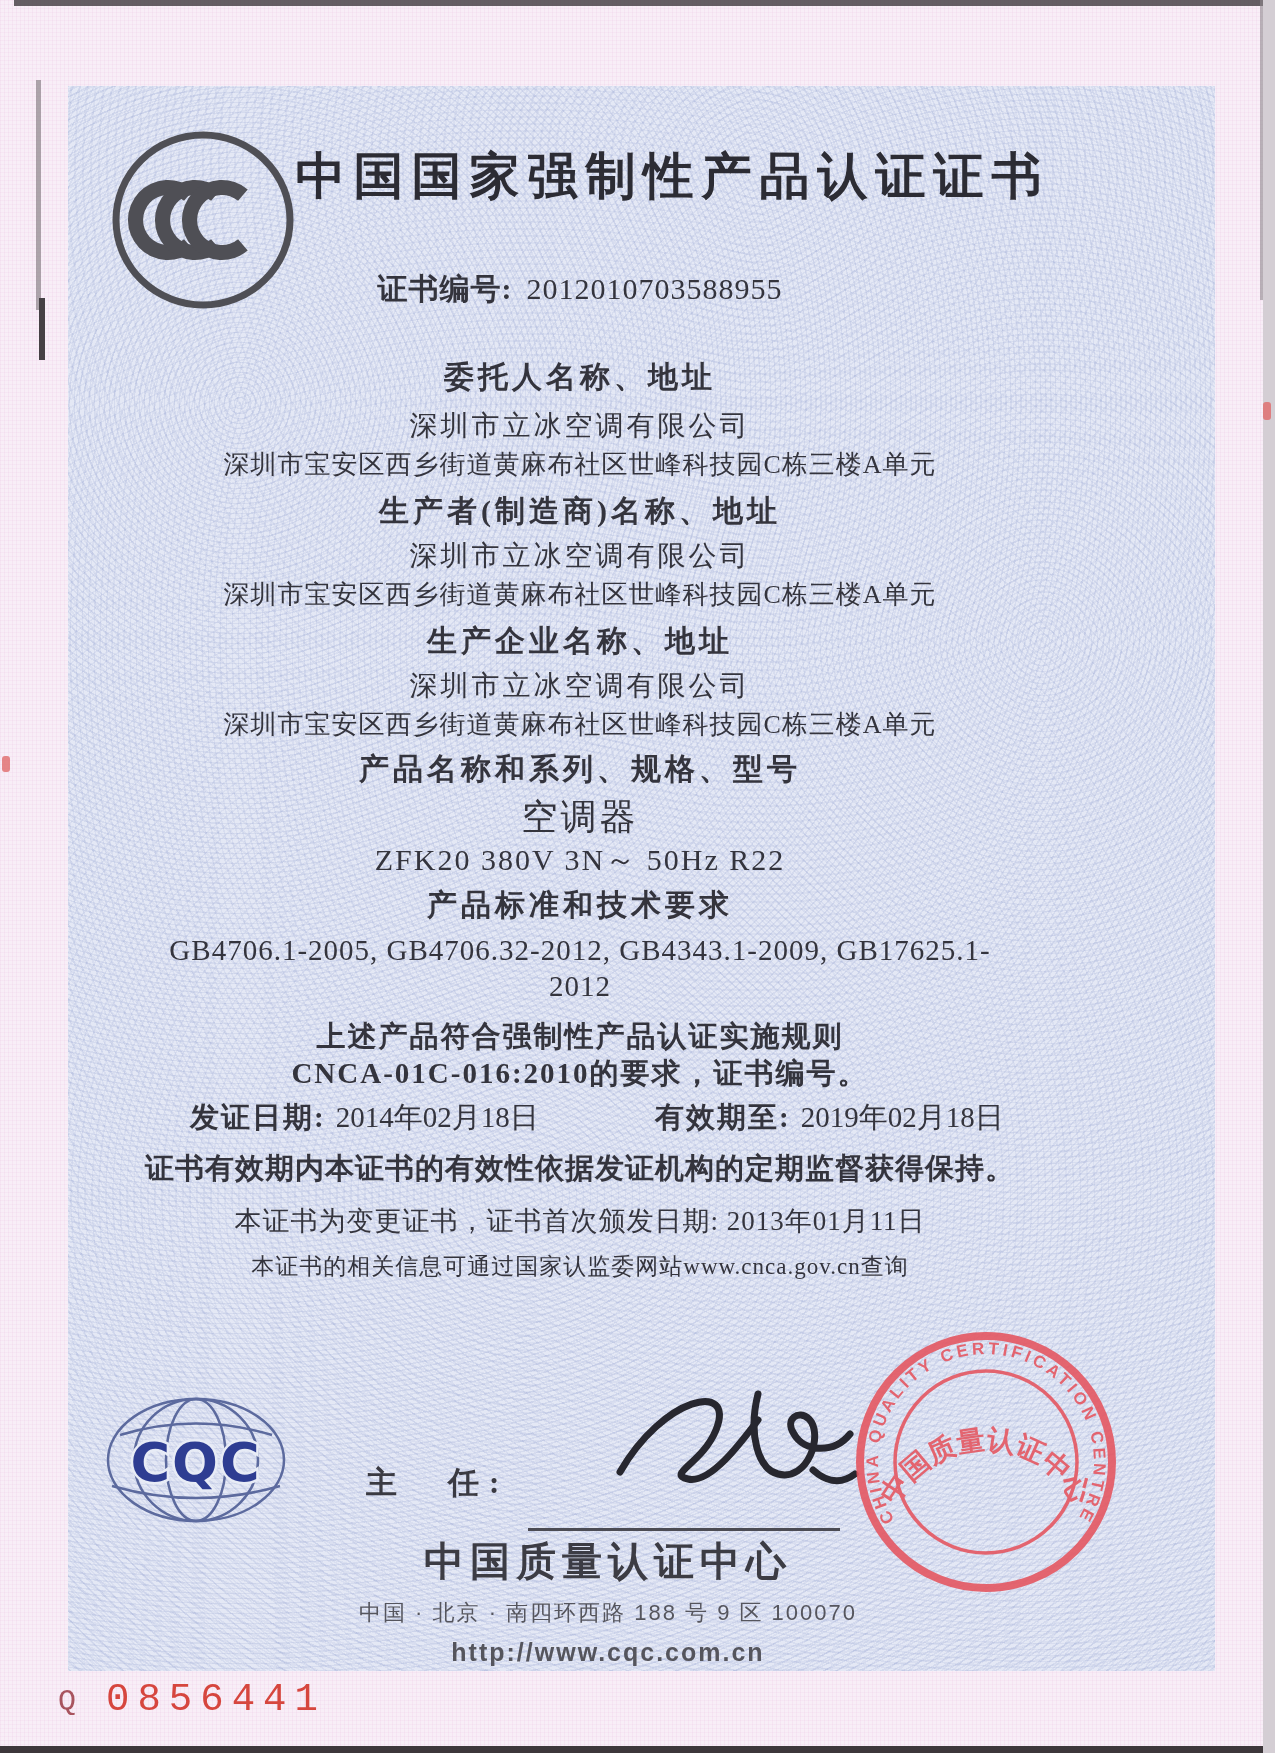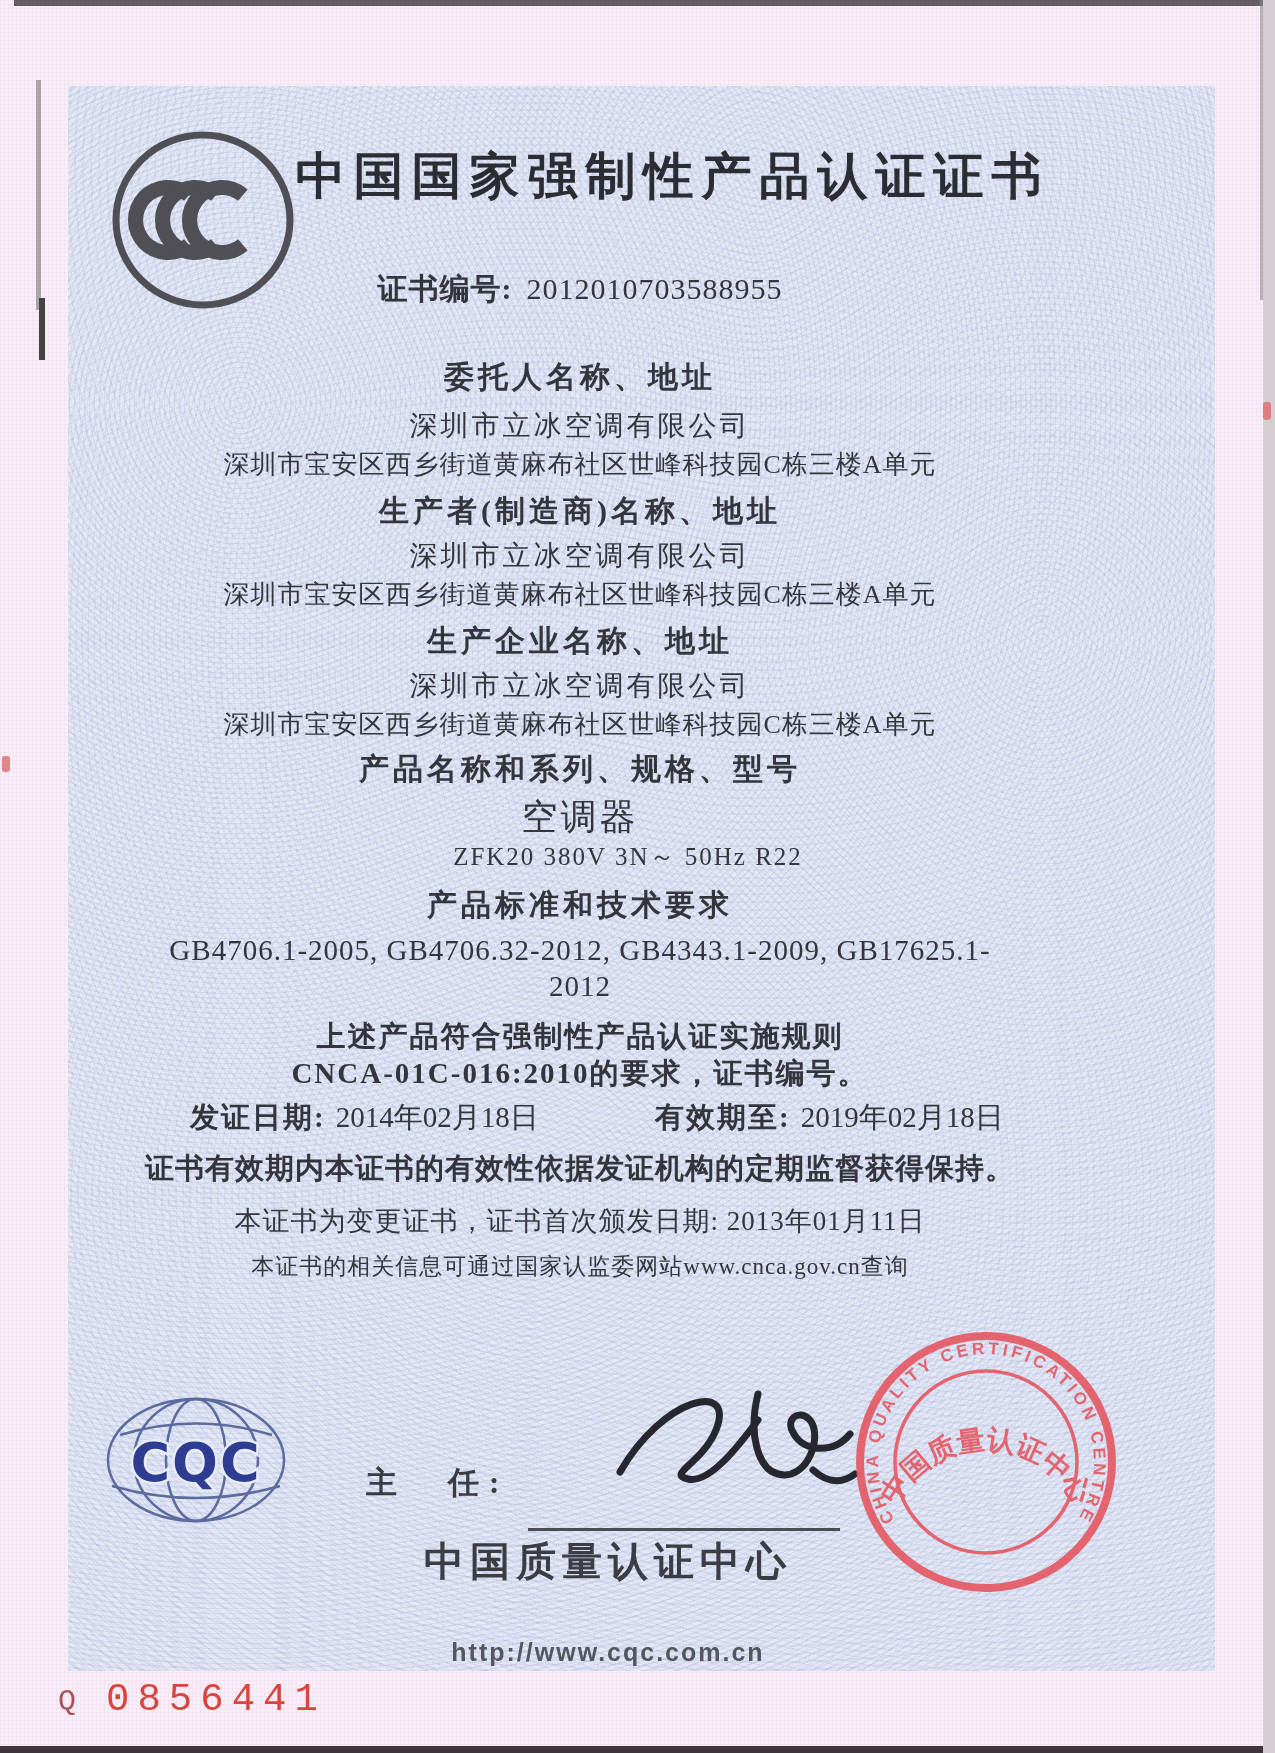--- a/index.html
+++ b/index.html
@@ -16,21 +16,21 @@
       repeating-radial-gradient(circle at 85% 35%, rgba(140,155,205,.14) 0 1.5px, rgba(255,255,255,0) 1.5px 6px),
       repeating-radial-gradient(circle at 40% 70%, rgba(140,155,205,.12) 0 1.5px, rgba(255,255,255,0) 1.5px 7px),
       repeating-radial-gradient(circle at 60% 5%, rgba(125,140,195,.10) 0 2px, rgba(255,255,255,0) 2px 8px);}
   .line{position:absolute;left:68px;width:1024px;text-align:center;color:#34343d;line-height:1.15;}
   .title{font-size:50px;font-weight:bold;letter-spacing:8px;color:#2c2c34;}
   .certno{font-size:30px;letter-spacing:1px;}
   .certno .lbl{font-weight:bold;margin-right:14px;}
   .sect-h{font-size:30px;font-weight:bold;letter-spacing:4px;}
   .name{font-size:28px;letter-spacing:3px;}
   .addr{font-size:26px;letter-spacing:1px;}
-  .model{font-size:25px;letter-spacing:2px;padding-left:48px;}
+  .model{font-size:30px;letter-spacing:2px;}
   .std{font-size:29px;letter-spacing:1px;}
   .stmt{font-size:29px;font-weight:700;letter-spacing:2px;}
   .dates{position:absolute;left:0;top:1098px;width:1275px;height:40px;font-size:29px;color:#34343d;}
   .dates .grp{position:absolute;white-space:nowrap;}
   .dates .lbl{font-weight:bold;letter-spacing:2px;margin-right:10px;}
   .validity{font-size:29px;font-weight:bold;letter-spacing:1px;}
   .change{font-size:27px;letter-spacing:1px;}
   .info{font-size:23px;letter-spacing:1px;}
   .director{position:absolute;left:366px;top:1462px;font-size:31px;font-weight:600;letter-spacing:10px;color:#3a3a42;}
   .sigline{position:absolute;left:528px;top:1528px;width:312px;height:3px;background:#4c4c54;}
@@ -126,20 +126,21 @@
   <svg style="left:608px;top:1372px;" width="270" height="150" viewBox="0 0 270 150">
     <g fill="none" stroke="#27272f" stroke-width="7" stroke-linecap="round">
       <path d="M12 100 C 55 25 128 8 108 58 C 94 92 58 102 80 107 C 102 112 132 72 150 48"></path>
       <path d="M150 22 C 140 62 150 97 170 102 C 200 110 216 62 201 47 C 191 37 176 47 186 62 C 196 80 226 82 242 62"></path>
       <path d="M205 98 C 216 108 231 114 247 102"></path>
     </g>
   </svg>
   <div class="sigline"></div>
 
   <div class="line orgname">中国质量认证中心</div>
+  <div class="line orgaddr">中国 · 北京 · 南四环西路 188 号 9 区  100070</div>
   <div class="line weburl">http://www.cqc.com.cn</div>
 
   <svg style="left:851px;top:1327px;" width="270" height="270" viewBox="-135 -135 270 270" opacity="0.88">
     <circle r="126" fill="none" stroke="#e5545e" stroke-width="8"></circle>
     <circle r="91" fill="none" stroke="#e5545e" stroke-width="3.5"></circle>
     <defs>
       <path id="ringPath" d="M -88.5 62 A 108 108 0 1 1 88.5 62"></path>
       <path id="centerPath" d="M -90 44 A 100 100 0 0 1 90 44"></path>
     </defs>
     <text font-family="Liberation Sans, DejaVu Sans, sans-serif" font-size="17" font-weight="600" fill="#e5545e" letter-spacing="3.5">

